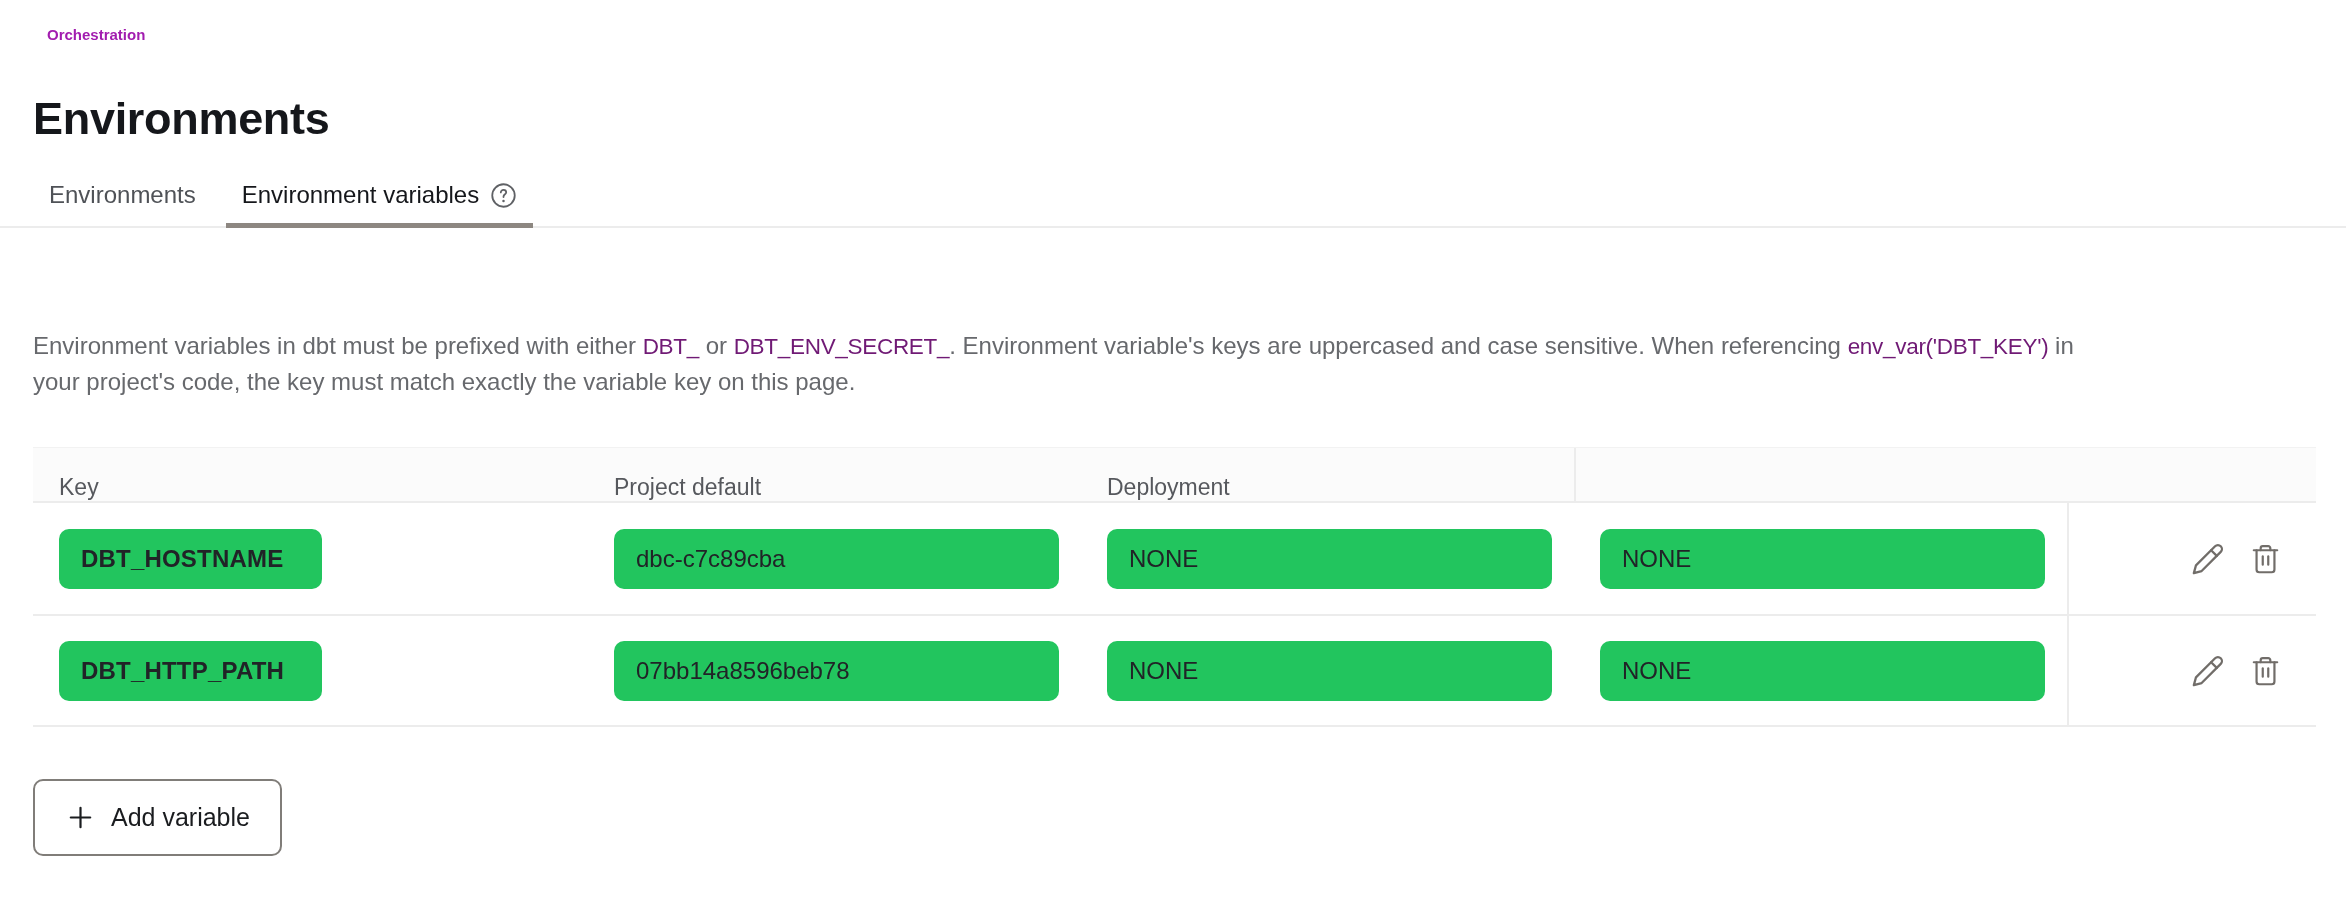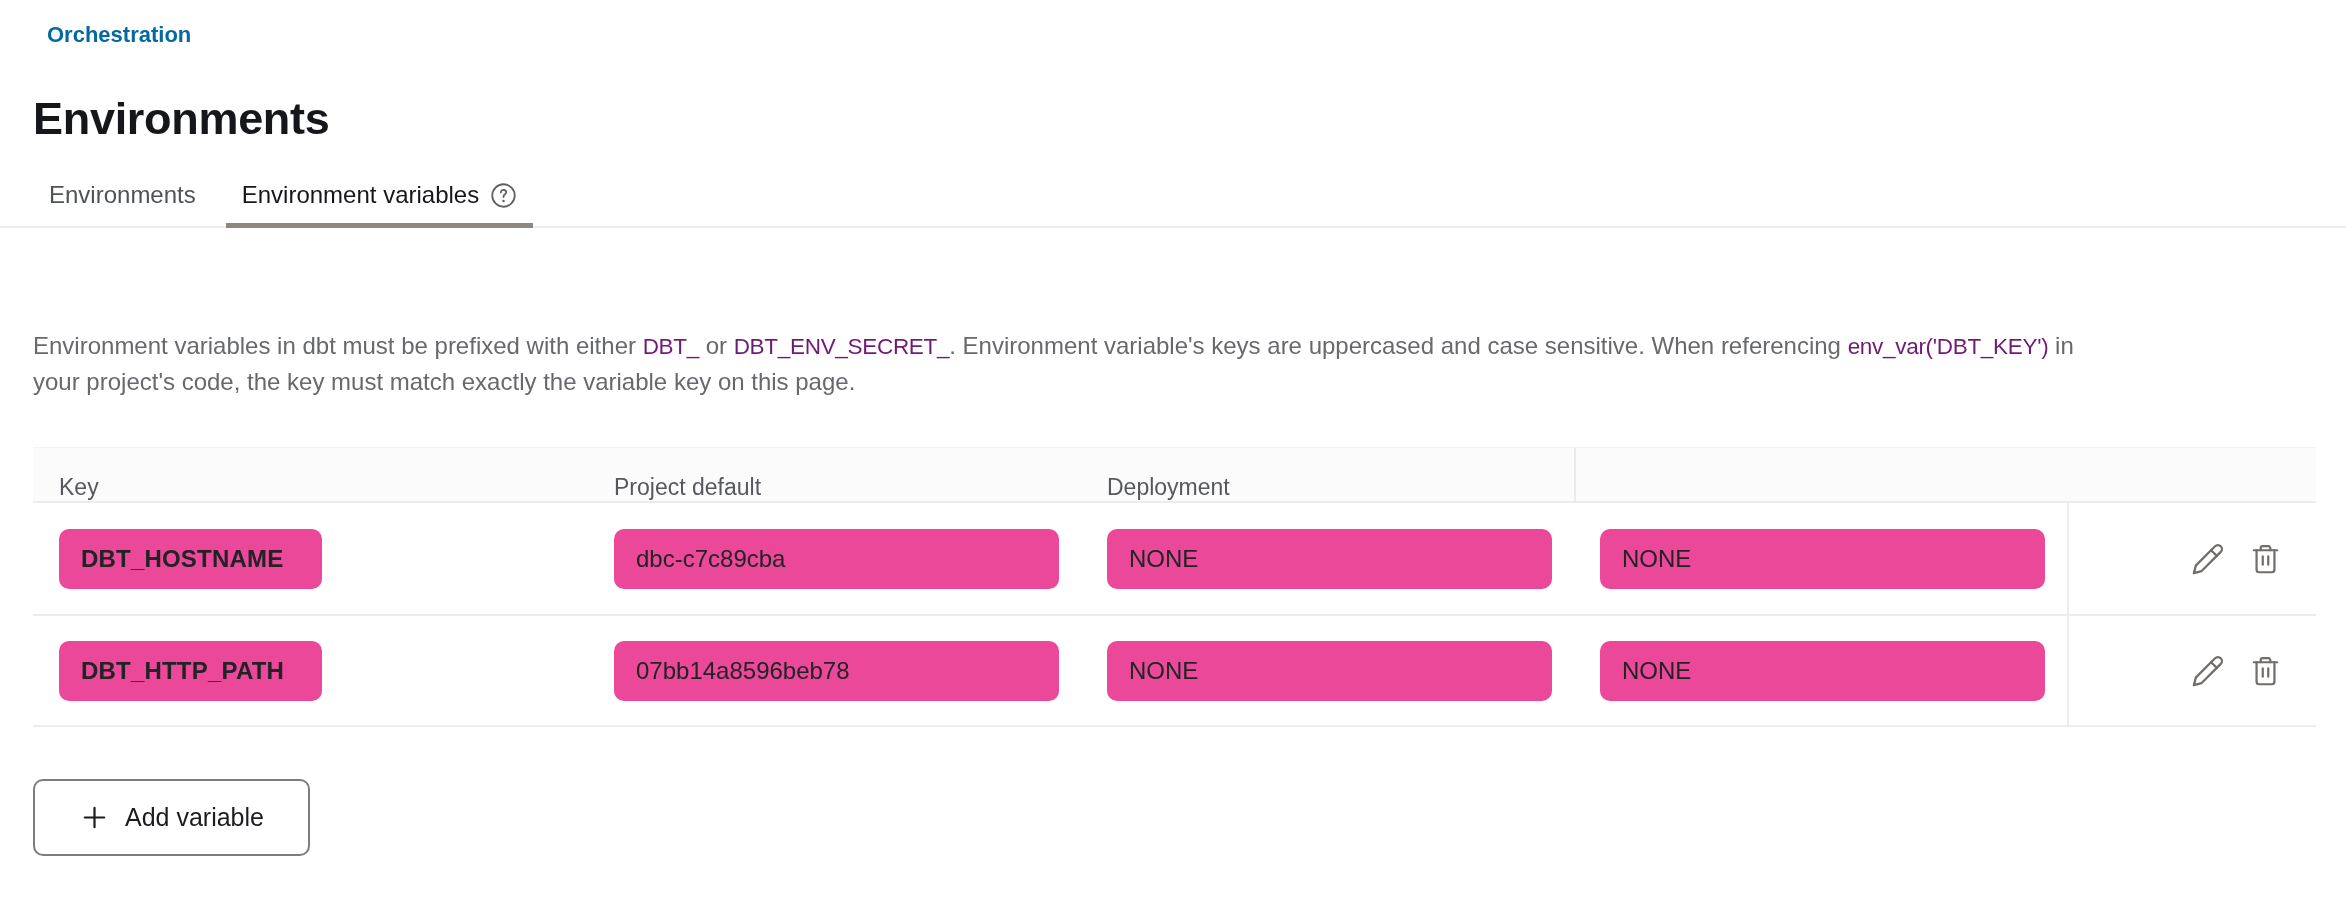--- a/index.html
+++ b/index.html
@@ -6,24 +6,24 @@
   html, body { width: 2346px; height: 924px; }
   body {
     background: #ffffff;
     font-family: "Liberation Sans", sans-serif;
     color: #15171b;
     overflow: hidden;
   }
 
   .breadcrumb {
     padding: 21px 0 0 47px;
-    font-size: 22px;
+    font-size: 15px;
     line-height: 27px;
     font-weight: 600;
-    color: #0369a1;
+    color: #a21caf;
   }
 
   .page-title {
     margin: 44px 0 0 33px;
     font-size: 45px;
     line-height: 54px;
     font-weight: 700;
     letter-spacing: -0.3px;
     color: #15171b;
   }
@@ -111,21 +111,21 @@
     padding-left: 26px;
   }
   .th.actions-col { padding-left: 0; }
 
   .pill {
     height: 60px;
     display: flex;
     align-items: center;
     margin-left: 26px;
     padding: 0 22px;
-    background: #ec4899;
+    background: #22c55e;
     border-radius: 10px;
     font-size: 24px;
     color: #212327;
     white-space: nowrap;
     overflow: hidden;
   }
   .key-pill { width: 263px; font-weight: 600; letter-spacing: 0.2px; }
   .val-pill { width: 445px; font-weight: 400; }
 
   .icon-btn {
@@ -134,21 +134,21 @@
     padding: 0;
     cursor: pointer;
     color: #716d69;
     display: flex;
     align-items: center;
   }
 
   .add-btn {
     margin: 52px 0 0 33px;
     height: 77px;
-    padding: 0 44px;
+    padding: 0 30px;
     display: inline-flex;
     align-items: center;
     gap: 15px;
     background: #ffffff;
     border: 2px solid #807d79;
     border-radius: 10px;
     font-family: "Liberation Sans", sans-serif;
     font-size: 25px;
     font-weight: 500;
     color: #1a1c1f;

